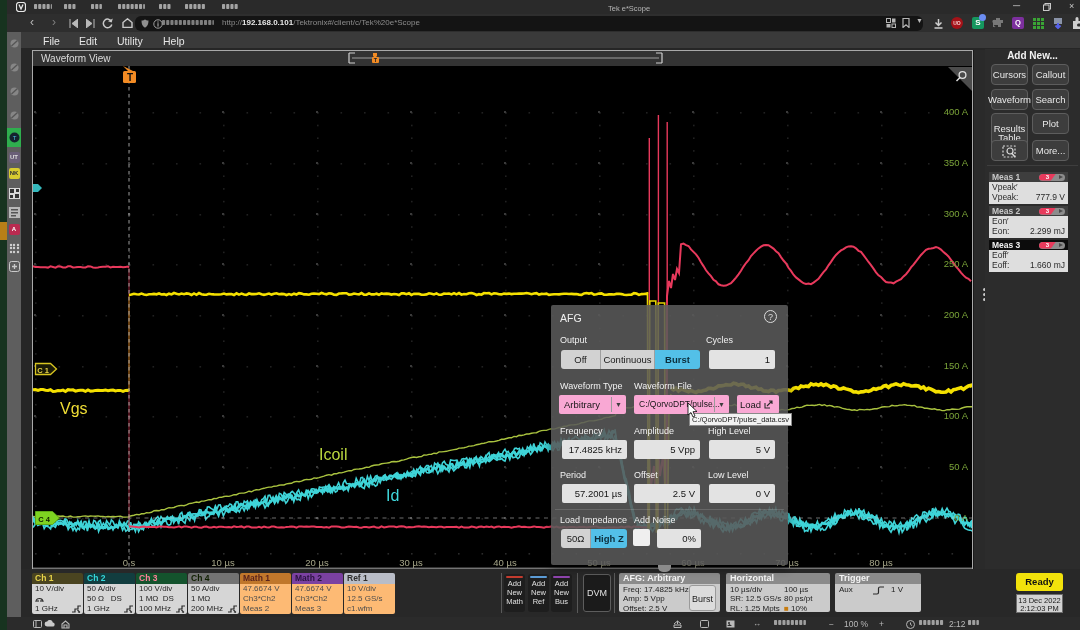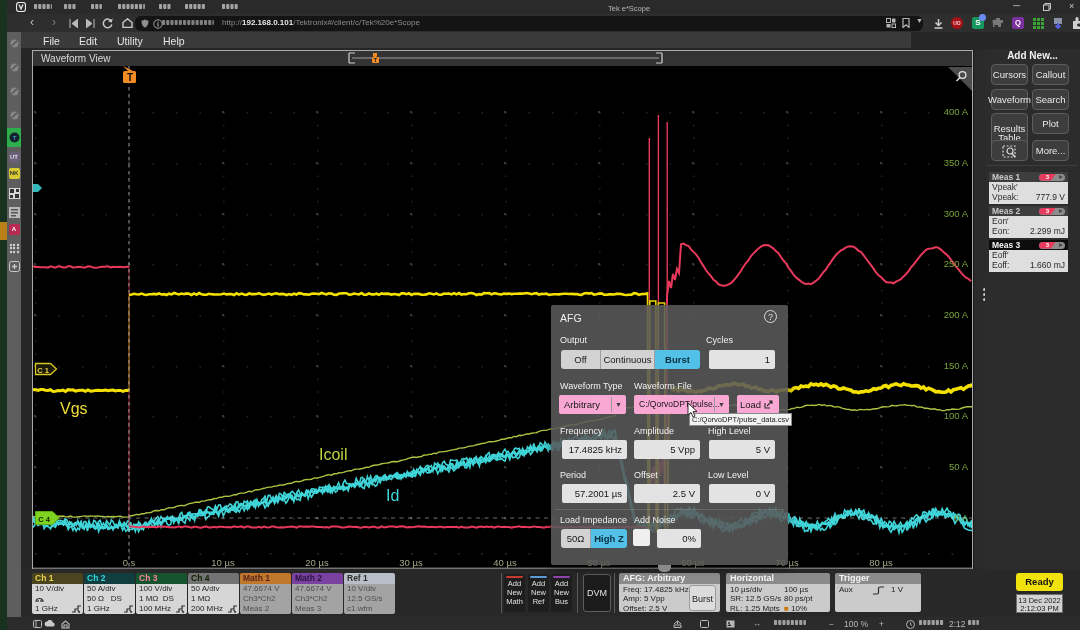--- a/index.html
+++ b/index.html
@@ -11,40 +11,40 @@
 #titlebar{left:7px;top:0;width:1073px;height:14px;background:#2a2a2a;color:#cfcfcf;font-size:9px}
 #titlebar .mi{position:absolute;top:2.5px;color:#d4d4d4}
 #navbar{left:7px;top:14px;width:1073px;height:18px;background:#2e2e2e}
 #urlbox{position:absolute;left:128px;top:1.5px;width:788px;height:15px;background:#141414;border-radius:6px;color:#9a9a9a;font-size:8px}
 .navic{position:absolute;top:2px;color:#b9b9b9;font-size:10px}
 
 #sidebar{left:7px;top:32px;width:14px;height:585px;background:#5e5e5e}
 .sic{position:absolute;left:1.5px;width:11px;height:11px;border-radius:2px;font-size:6px;line-height:11px;text-align:center;font-weight:bold}
 
 #app{left:21px;top:32px;width:1059px;height:585px;background:#262626}
-#menubar{left:0;top:0;width:890px;height:16px;background:#3a3a3a;color:#e6e6e6;font-size:10.5px}
+#menubar{left:0;top:0;width:1059px;height:16px;background:#3a3a3a;color:#e6e6e6;font-size:10.5px}
 #menubar span{position:absolute;top:3px}
 #wvbar{left:11px;top:18px;width:941px;height:16px;background:#333;color:#dcdcdc;font-size:10px;border:1px solid #a9a9a9;border-bottom:none}
 
 #rpanel{left:964px;top:17px;width:95px;height:520px;background:#2c2c2c}
 .rbtn{position:absolute;width:37px;height:21px;background:#3d3d3d;border:1px solid #5d5d5d;border-radius:4px;
  color:#e8e8e8;font-size:9.5px;text-align:center;display:flex;align-items:center;justify-content:center;line-height:9.5px}
 .meas{position:absolute;left:4px;width:79px}
 .meas .hd{height:10px;background:#3e3e3e;color:#c8c8c8;font-size:8.5px;font-weight:bold;padding:0 3px;line-height:10px;position:relative}
 .meas .bd{background:#dedede;color:#2a2a2a;font-size:8.5px;padding:1px 3px 2px;line-height:9.5px}
 .pill{position:absolute;right:3px;top:1.5px;width:26px;height:7px;border-radius:3.5px;background:#8c8c8c;overflow:hidden}
 .pill .r{position:absolute;left:0;top:0;width:17px;height:7px;background:#e83a5c;border-radius:3.5px 0 0 3.5px;
  clip-path:polygon(0 0,100% 0,70% 100%,0 100%);color:#fff;font-size:6px;text-align:center;line-height:7px;font-weight:bold}
 .pill .a{position:absolute;right:2px;top:1.2px;width:0;height:0;border-left:4px solid #4a4a4a;border-top:2.3px solid transparent;border-bottom:2.3px solid transparent}
 
 #badgebar{left:0;top:537px;width:1059px;height:48px;background:#282828}
 .chb{position:absolute;top:4px;width:50.5px;height:41px;border-radius:2px;overflow:hidden}
 .chb .h{height:10.5px;font-size:8.5px;font-weight:bold;padding:0 3px;line-height:10.5px}
 .chb .b{height:30.5px;background:#d6d6d6;color:#1f1f1f;font-size:8px;padding:0.5px 3px;line-height:10px;position:relative}
-.chb.dim .b{background:#a3a3a3;color:#4e4e4e}
+.chb.dim .b{background:#fdba74;color:#4e4e4e}
 .addbtn{position:absolute;top:5px;width:21px;height:38px;background:#1e1e1e;border-radius:3px;color:#e0e0e0;
  font-size:7.5px;text-align:center;line-height:9px;padding-top:5px}
 .addbtn i{position:absolute;left:2px;right:2px;top:1.5px;height:2px;border-radius:1px;font-style:normal}
 .vdiv{position:absolute;top:4px;width:1px;height:40px;background:#5a5a5a}
 .bpanel{position:absolute;top:4px;border-radius:2px;overflow:hidden}
 .bpanel .h{height:10.5px;background:#8b8b8b;color:#f4f4f4;font-size:9px;font-weight:bold;padding:0 4px;line-height:10.5px}
 .bpanel .b{background:#cbcbcb;color:#1d1d1d;font-size:8px;padding:1px 4px;line-height:9.7px;position:relative;height:28px}
 
 #statusbar{left:7px;top:617px;width:1073px;height:13px;background:#2b2b2b;color:#b9b9b9;font-size:8.5px}
 #statusbar span{position:absolute;top:2px}

